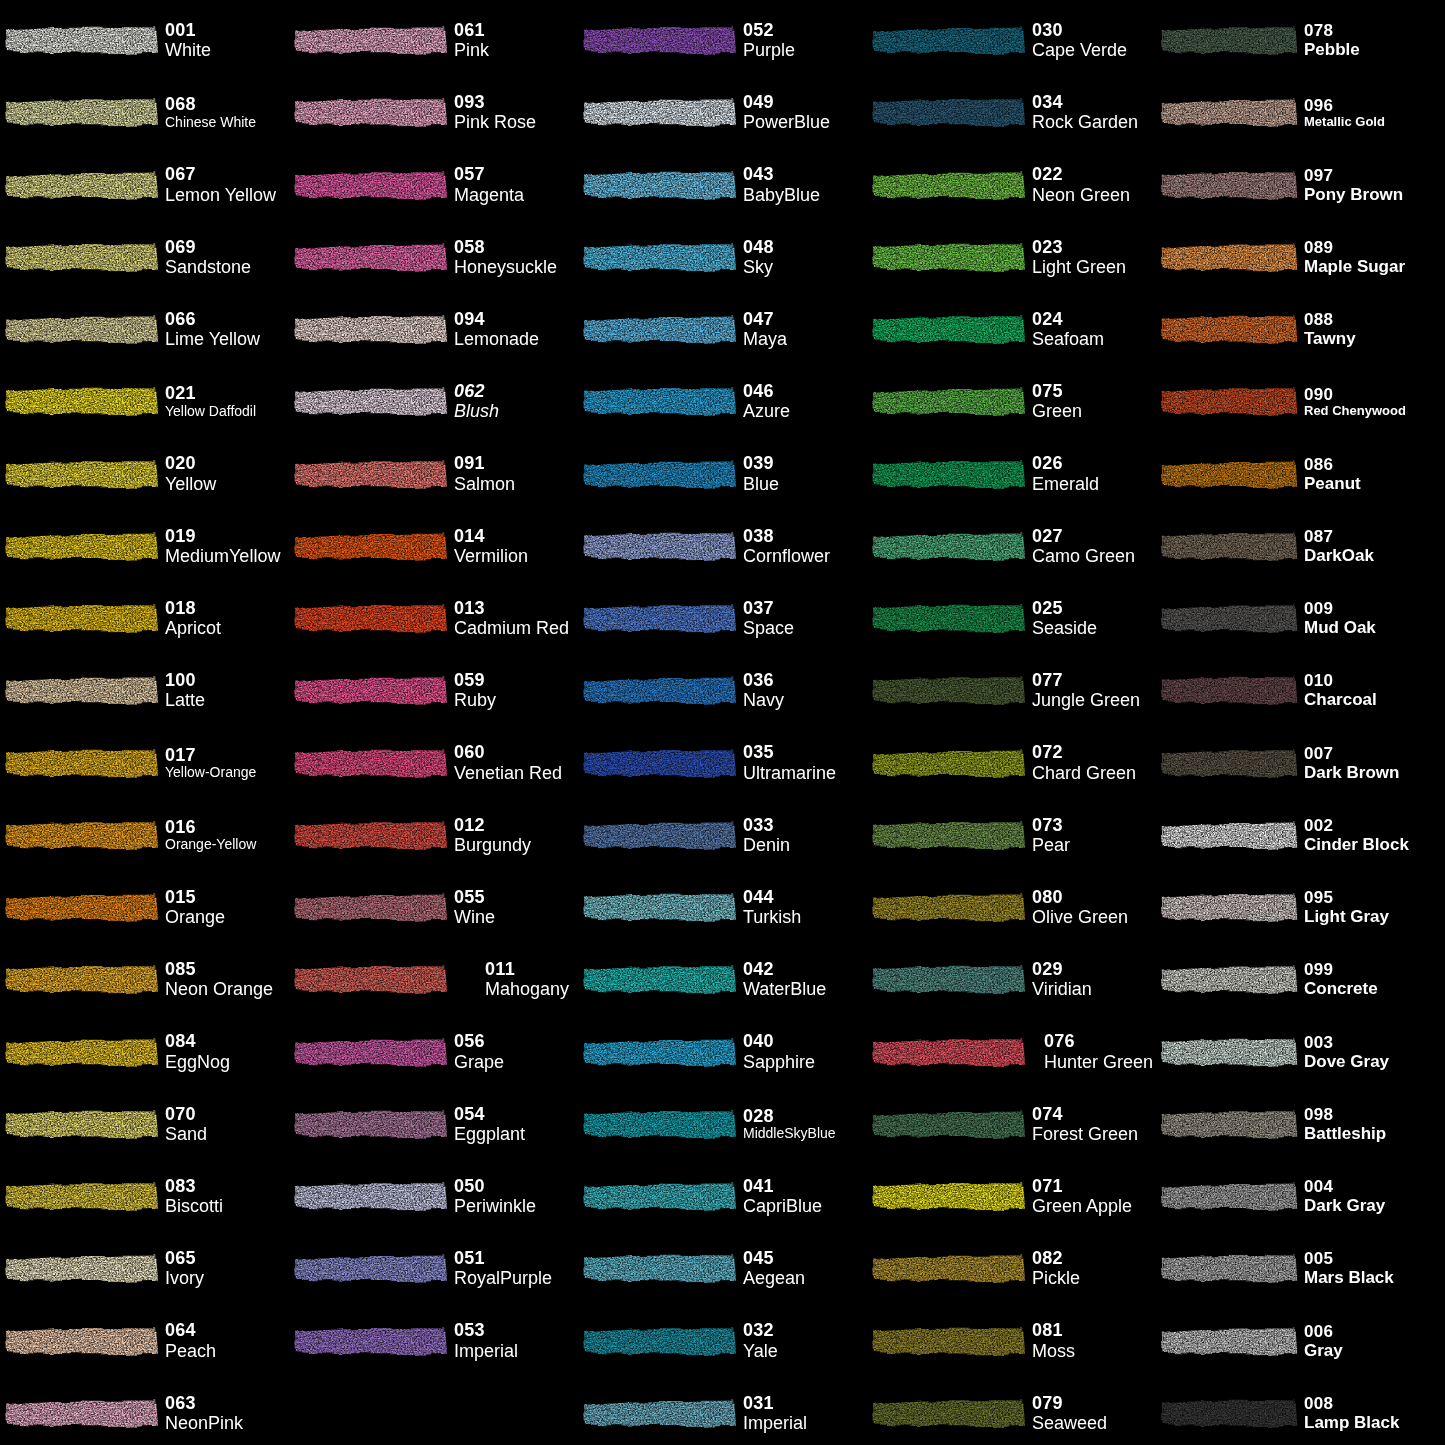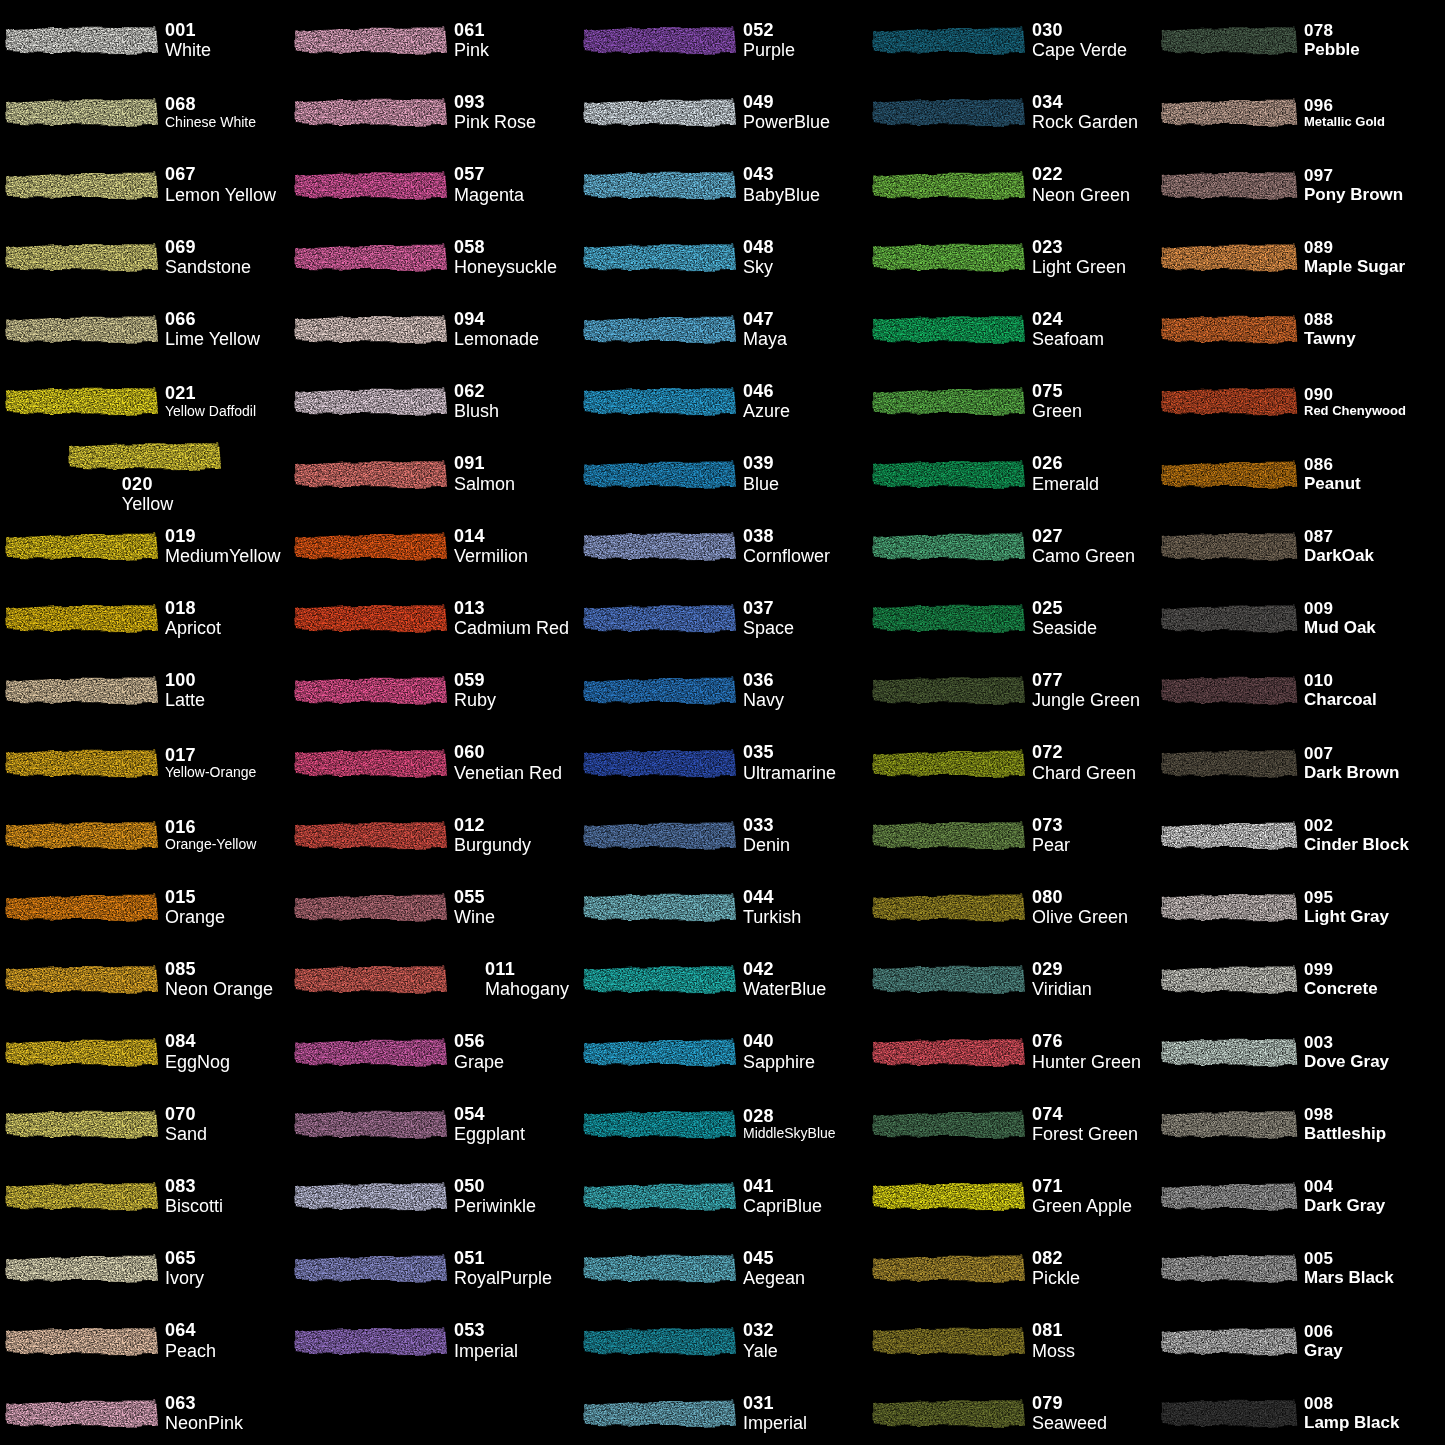--- a/index.html
+++ b/index.html
@@ -137,21 +137,21 @@
         <div class="stroke-wrap" style="width: 155px; height: 36.125px;">
           <svg class="stroke" viewBox="0 0 160 40" preserveAspectRatio="none">
             <path d="M2,9 C30,4 90,5 156,6 L158,33 C100,36 46,35 3,32 Z" fill="#f2e321" filter="url(#pastelTex)"></path>
           </svg>
         </div>
         <div class="labels">
           <span class="code">021</span>
           <span class="nm small">Yellow Daffodil</span>
         </div>
       </div>
-      <div class="swatch-row" style="height: 72.25px; flex-direction: column;">
+      <div class="swatch-row" style="height: 72.25px;">
         <div class="stroke-wrap" style="width: 155px; height: 36.125px;">
           <svg class="stroke" viewBox="0 0 160 40" preserveAspectRatio="none">
             <path d="M2,10.2 C30,4.8 90,6 156,6 L158,33 C100,36 46,34.2 3,32.6 Z" fill="#ead93a" filter="url(#pastelTex)"></path>
           </svg>
         </div>
         <div class="labels">
           <span class="code">020</span>
           <span class="nm">Yellow</span>
         </div>
       </div>
@@ -348,21 +348,21 @@
         <div class="stroke-wrap" style="width: 155px; height: 36.125px;">
           <svg class="stroke" viewBox="0 0 160 40" preserveAspectRatio="none">
             <path d="M2,9.6 C30,4.4 90,5.5 156,6 L158,33 C100,36 46,34.6 3,32.3 Z" fill="#f3ddd7" filter="url(#pastelTex)"></path>
           </svg>
         </div>
         <div class="labels">
           <span class="code">094</span>
           <span class="nm">Lemonade</span>
         </div>
       </div>
-      <div class="swatch-row" style="height: 72.25px;">
+      <div class="swatch-row" style="height: 72.25px; font-style: italic;">
         <div class="stroke-wrap" style="width: 155px; height: 36.125px;">
           <svg class="stroke" viewBox="0 0 160 40" preserveAspectRatio="none">
             <path d="M2,10.8 C30,5.2 90,6.5 156,6 L158,33 C100,36 46,33.8 3,32.9 Z" fill="#ecdae6" filter="url(#pastelTex)"></path>
           </svg>
         </div>
         <div class="labels">
           <span class="code">062</span>
           <span class="nm">Blush</span>
         </div>
       </div>
@@ -880,21 +880,21 @@
         <div class="stroke-wrap" style="width: 155px; height: 36.125px;">
           <svg class="stroke" viewBox="0 0 160 40" preserveAspectRatio="none">
             <path d="M2,9 C30,4 90,5 156,6 L158,33 C100,36 46,35 3,32 Z" fill="#55918b" filter="url(#pastelTex)"></path>
           </svg>
         </div>
         <div class="labels">
           <span class="code">029</span>
           <span class="nm">Viridian</span>
         </div>
       </div>
-      <div class="swatch-row" style="height: 72.25px;">
+      <div class="swatch-row" style="height: 72.25px; gap: 12px;">
         <div class="stroke-wrap" style="width: 155px; height: 36.125px;">
           <svg class="stroke" viewBox="0 0 160 40" preserveAspectRatio="none">
             <path d="M2,10.2 C30,4.8 90,6 156,6 L158,33 C100,36 46,34.2 3,32.6 Z" fill="#e85563" filter="url(#pastelTex)"></path>
           </svg>
         </div>
         <div class="labels">
           <span class="code">076</span>
           <span class="nm">Hunter Green</span>
         </div>
       </div>

